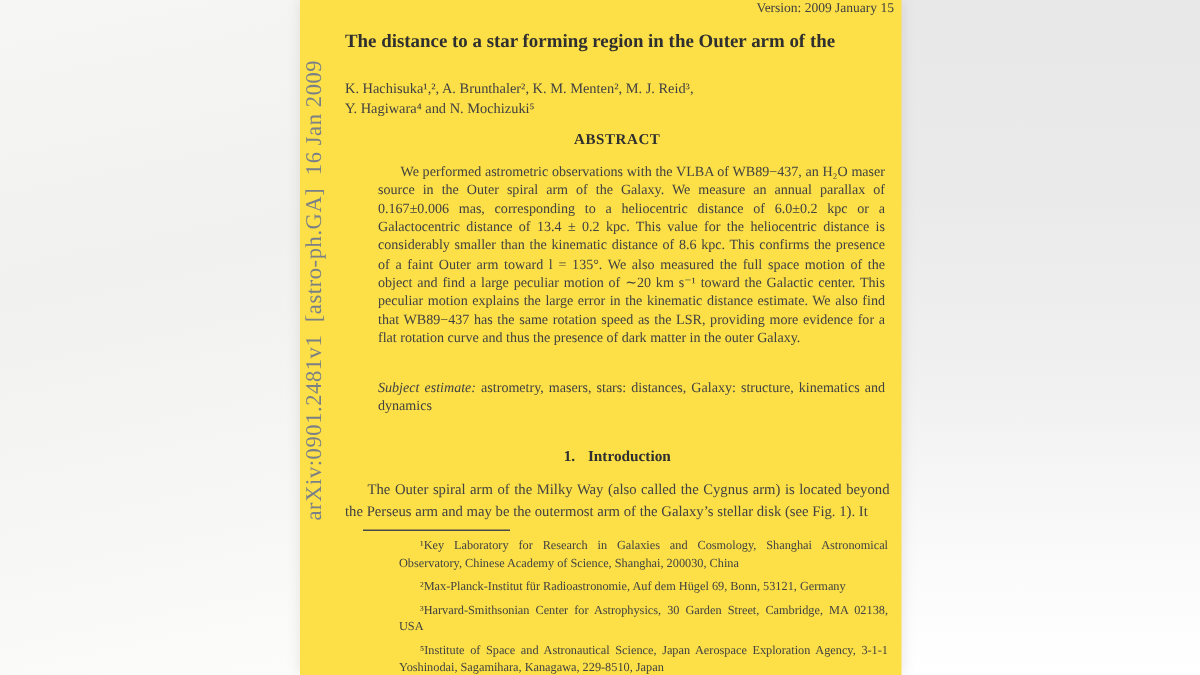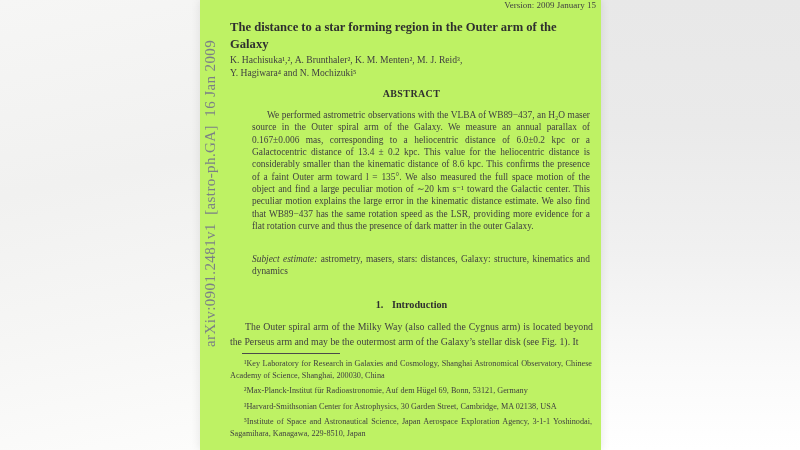--- a/index.html
+++ b/index.html
@@ -13,21 +13,21 @@
   .bg-left{
     position:absolute;left:0;top:0;width:201px;height:450px;
     background:linear-gradient(168deg,#f6f6f5 0%,#f1f1f0 40%,#f6f6f5 70%,#fcfcfb 100%);
   }
   .bg-right{
     position:absolute;left:600px;top:0;width:200px;height:450px;
     background:linear-gradient(180deg,#e8e8e8 0%,#eaeaea 28%,#f0f0f0 55%,#fafafa 82%,#ffffff 100%);
   }
   .page{
     position:absolute;left:200px;top:0;width:401px;height:450px;
-    background:#bef264;
+    background:#fde047;
     box-shadow:0 0 9px rgba(0,0,0,0.10);
   }
   .page *{color:#414141;}
   .version{
     position:absolute;top:0;right:5px;
     font-size:9px;line-height:11px;
   }
   .title-block{
     position:absolute;top:19px;left:30px;right:8px;
     font-weight:bold;font-size:12.6px;line-height:16.5px;
@@ -65,20 +65,21 @@
   .footnote-rule{
     position:absolute;top:353px;left:42px;width:98px;height:0;
     border-top:1px solid #4a4a4a;
   }
   .footnotes{
     position:absolute;top:358px;left:30px;right:9px;
   }
   .footnote{
     font-size:8.2px;line-height:11.5px;text-align:justify;text-indent:14px;
     margin-bottom:4px;
+    margin-left:36px;
   }
   .arxiv-stamp{
     position:absolute;left:2px;top:347px;
     transform:rotate(-90deg);transform-origin:left top;
     white-space:pre;
     font-size:15px;line-height:17px;letter-spacing:0.4px;
     color:#7b8086 !important;
   }
 </style>
 </head>
@@ -87,21 +88,20 @@
 <div class="stage">
   <div class="bg-left"></div>
   <div class="bg-right"></div>
 
   <div class="page">
 
     <div class="version">Version: 2009 January 15</div>
 
     <div class="title-block">
       <div>The distance to a star forming region in the Outer arm of the</div>
-      <div>Galaxy</div>
     </div>
 
     <div class="authors-block">
       <div>K. Hachisuka¹,², A. Brunthaler², K. M. Menten², M. J. Reid³,</div>
       <div>Y. Hagiwara⁴ and N. Mochizuki⁵</div>
     </div>
 
     <div class="abstract-heading">ABSTRACT</div>
 
     <div class="abstract-text">We performed astrometric observations with the VLBA of WB89−437, an H₂O maser source in the Outer spiral arm of the Galaxy. We measure an annual parallax of 0.167±0.006 mas, corresponding to a heliocentric distance of 6.0±0.2 kpc or a Galactocentric distance of 13.4 ± 0.2 kpc. This value for the heliocentric distance is considerably smaller than the kinematic distance of 8.6 kpc. This confirms the presence of a faint Outer arm toward l = 135°. We also measured the full space motion of the object and find a large peculiar motion of ∼20 km s⁻¹ toward the Galactic center. This peculiar motion explains the large error in the kinematic distance estimate. We also find that WB89−437 has the same rotation speed as the LSR, providing more evidence for a flat rotation curve and thus the presence of dark matter in the outer Galaxy.</div>

